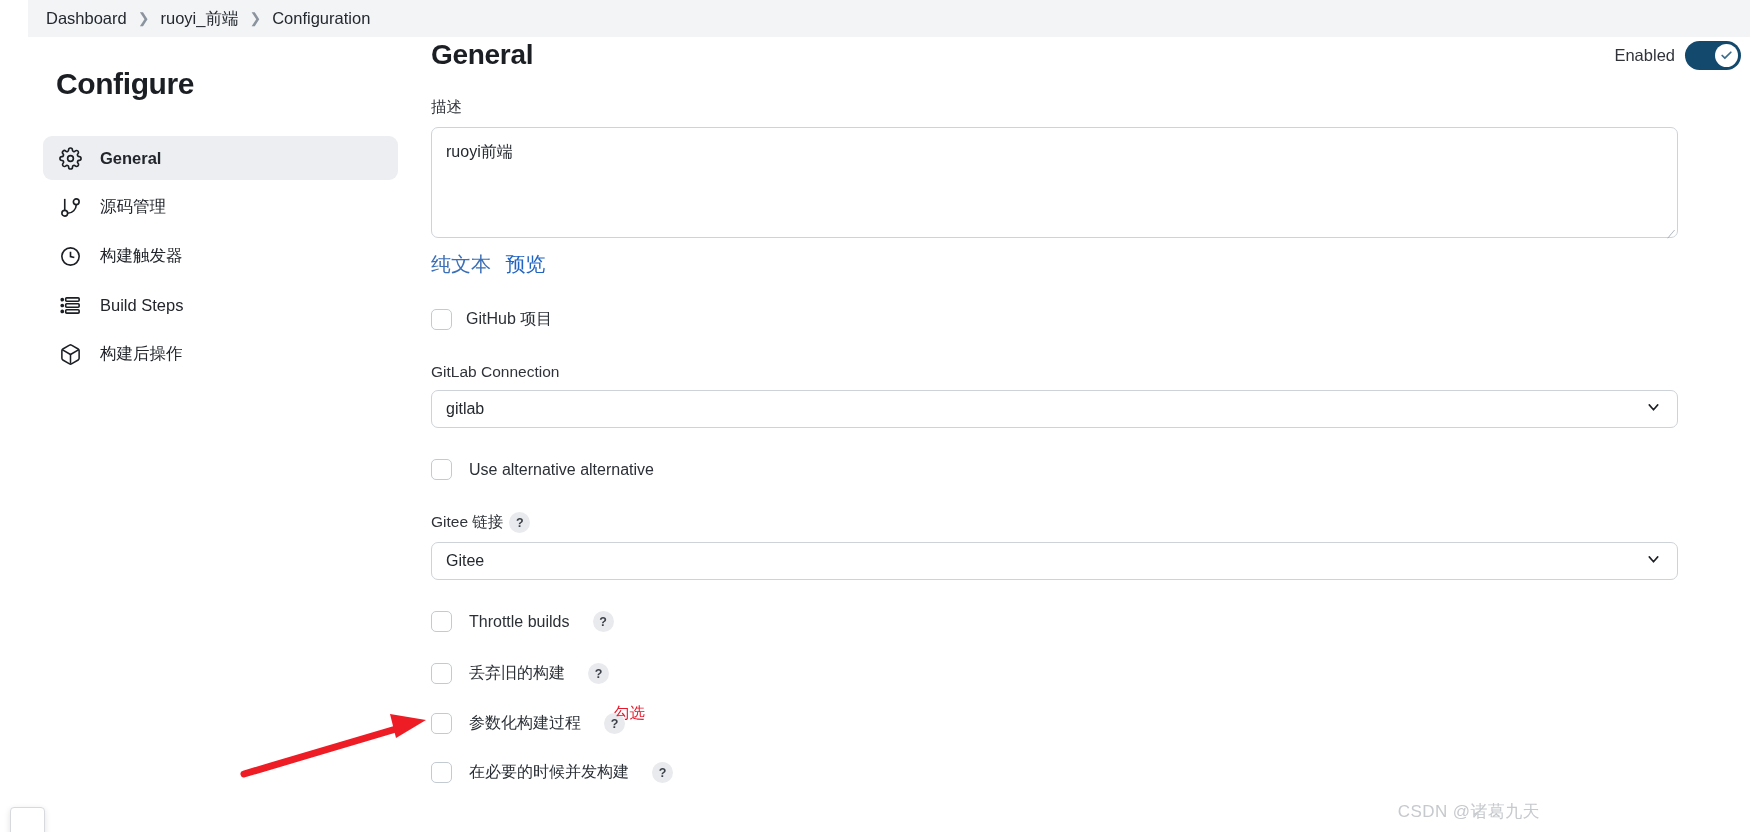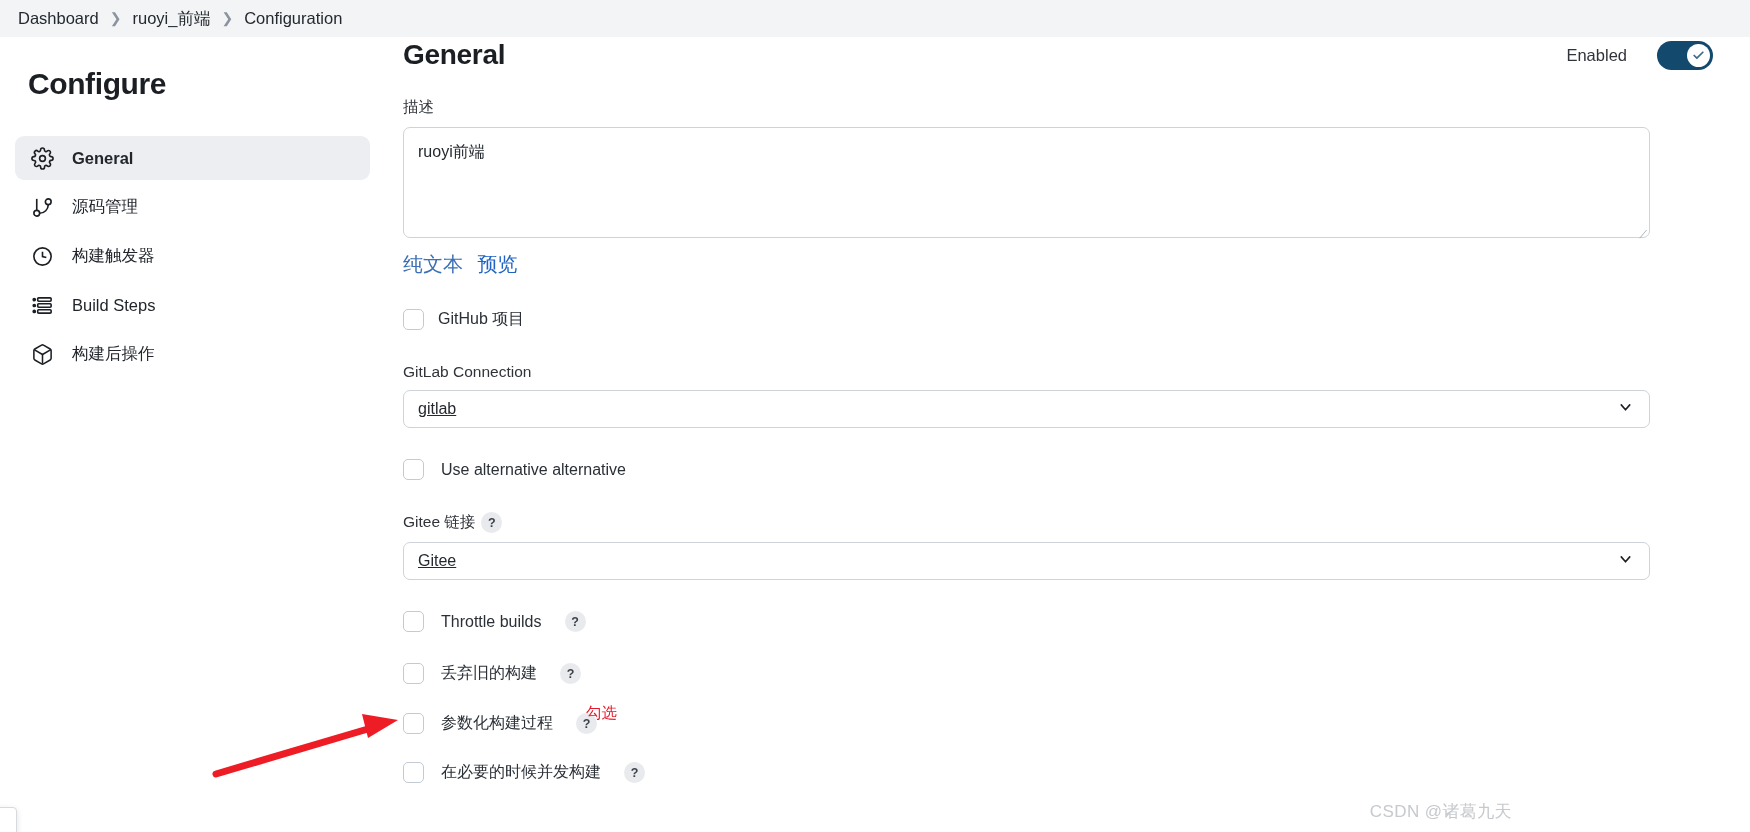--- a/index.html
+++ b/index.html
@@ -3,21 +3,21 @@
 <meta charset="utf-8">
 <style>
   * { box-sizing: border-box; margin: 0; padding: 0; }
   html, body {
     width: 1750px; height: 832px;
     background: #ffffff;
     font-family: "Liberation Sans", "DejaVu Sans", sans-serif;
     color: #1f2329;
     overflow: hidden;
   }
-  #app { position: relative; width: 1526px; height: 832px; }
+  #app { position: relative; width: 1526px; height: 832px; margin-left: 28px; }
 
   
   .breadcrumb-bar {
     position: absolute; left: 0; top: 0; width: 1750px; height: 37px;
     background: #f3f4f6;
     display: flex; align-items: center;
     padding-left: 18px;
     font-size: 16.5px; color: #30343a;
   }
   .crumb { color: #24292f; white-space: nowrap; }
@@ -50,21 +50,21 @@
   
   .main {
     position: absolute; left: 374px; top: 37px; width: 1376px; height: 795px;
     background: #ffffff;
   }
   .main-head {
     position: absolute; left: 29px; top: -10px; width: 1310px; height: 56px;
     display: flex; align-items: center; justify-content: space-between;
   }
   .section-title { font-size: 28px; font-weight: 700; letter-spacing: -0.3px; color: #1b1f24; }
-  .enabled-wrap { display: flex; align-items: center; gap: 30px; }
+  .enabled-wrap { display: flex; align-items: center; gap: 10px; }
   .enabled-label { font-size: 16.5px; color: #30343a; }
   .toggle {
     width: 56px; height: 29px; border-radius: 15px;
     background: #13496d; position: relative; cursor: pointer;
   }
   .toggle .knob {
     position: absolute; right: 3px; top: 3px;
     width: 23px; height: 23px; border-radius: 50%; background: #fff;
     display: flex; align-items: center; justify-content: center;
   }
@@ -100,21 +100,20 @@
     width: 21px; height: 21px; border-radius: 50%; background: #e8eaed;
     color: #3c4149; font-size: 12.5px; font-weight: 700;
     display: inline-flex; align-items: center; justify-content: center;
     cursor: pointer; margin-left: 6px; flex: 0 0 21px;
   }
   .select {
     width: 1247px; height: 38px; border: 1px solid #cdd3d9; border-radius: 7px;
     background: #fff; display: flex; align-items: center;
     padding: 0 14px; font-size: 16px; color: #24292f; cursor: pointer;
     position: relative;
-    text-decoration: underline;
   }
   .select .chev { position: absolute; right: 15px; top: 50%; transform: translateY(-50%); }
   .label-row { display: flex; align-items: center; margin-bottom: 9px; }
   .label-row .field-label { margin-bottom: 0; }
 
   
   .annot-text {
     position: absolute; left: 586px; top: 703px;
     color: #e8192c; font-size: 15.5px;
   }

